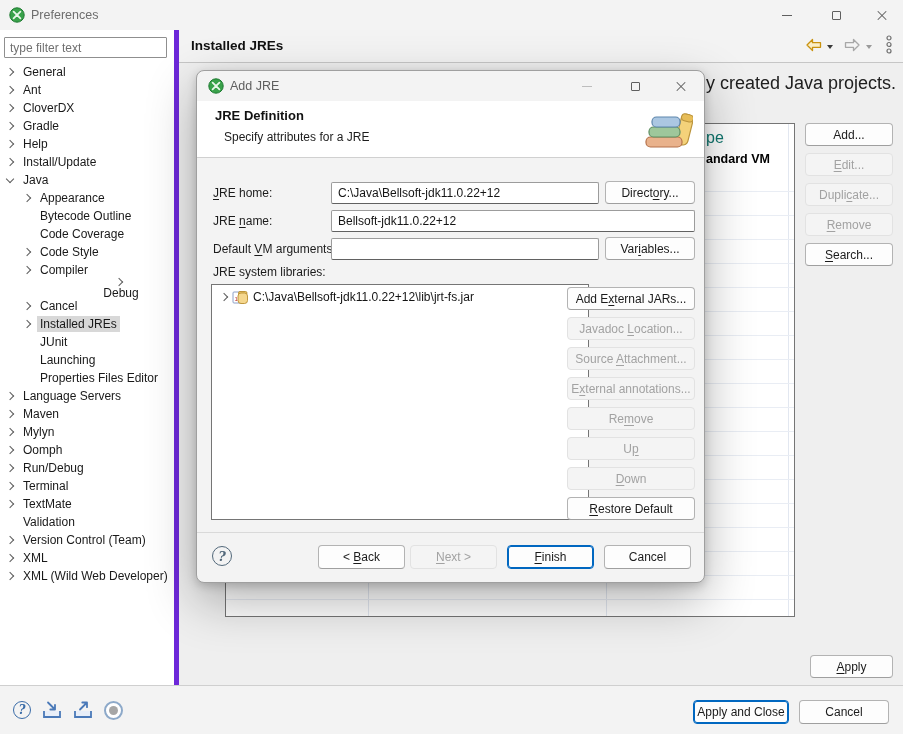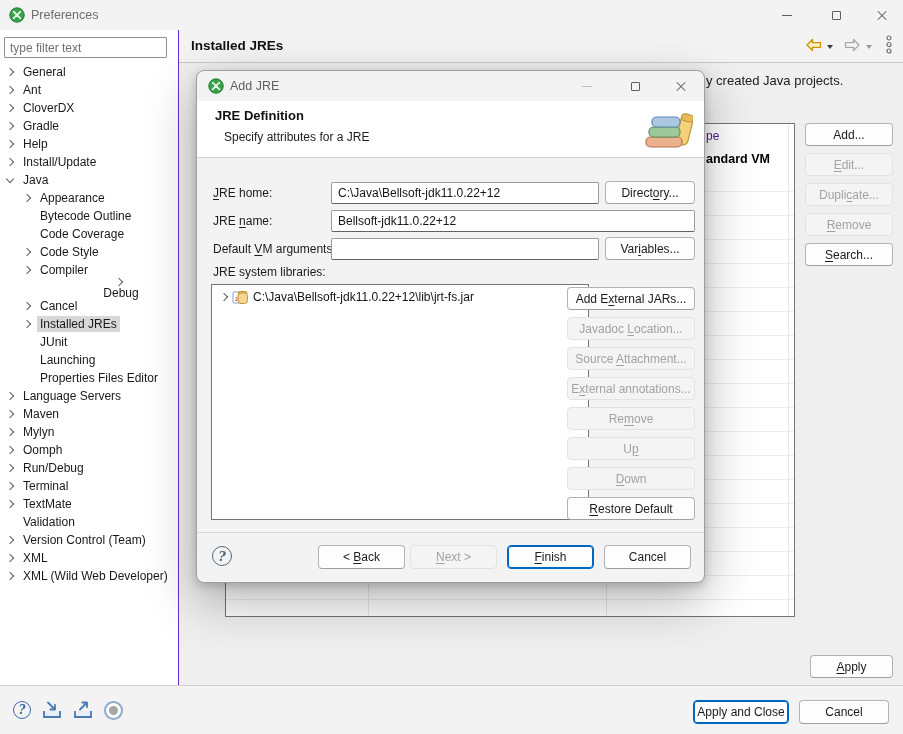--- a/index.html
+++ b/index.html
@@ -16,21 +16,21 @@
   .win-btn{position:absolute;top:0;width:34px;height:30px;display:flex;align-items:center;justify-content:center;}
   .glyph-min{width:10px;height:1px;background:#5f5f5f;}
   .glyph-max{width:9px;height:9px;border:1px solid #5f5f5f;border-radius:1px;}
   .glyph-x{position:relative;width:12px;height:12px;}
   .glyph-x::before,.glyph-x::after{content:"";position:absolute;left:0;top:5.5px;width:12px;height:1px;background:#5f5f5f;}
   .glyph-x::before{transform:rotate(45deg);} .glyph-x::after{transform:rotate(-45deg);}
   .glyph-min.dim{background:#bdbdbd;}
 
   
   .sidebar{position:absolute;left:0;top:30px;width:179px;height:655px;background:#ffffff;
-           border-right:1px solid #6d28d9;}
+           border-right:5px solid #6d28d9;}
   .filter{position:absolute;left:4px;top:7px;width:163px;height:21px;background:#fff;
           border:1px solid #8f8f8f;border-radius:1px;font-family:"Liberation Sans",sans-serif;
           font-size:12px;color:#1b1b1b;padding:0 5px;}
   .filter::placeholder{color:#707070;}
   .tree{position:absolute;left:0;top:33px;width:212px;}
   .tree-item{display:flex;align-items:center;height:18px;padding-left:5px;white-space:nowrap;}
   .chev{width:6px;height:6px;border:solid #5c5c5c;border-width:0 1.2px 1.2px 0;
         margin:0 7px 0 2px;flex:none;}
   .chev-right{transform:rotate(-45deg);}
   .chev-down{transform:rotate(45deg);margin-top:-2px;}
@@ -42,27 +42,27 @@
   .content-header{position:absolute;left:179px;top:30px;width:724px;height:33px;background:#f3f3f3;
                   border-bottom:1px solid #c6c6c6;}
   .page-title{position:absolute;left:12px;top:8px;font-size:13.5px;font-weight:bold;color:#111;}
   .nav{position:absolute;right:10px;top:6px;display:flex;align-items:center;gap:5px;height:20px;}
   .caret{width:0;height:0;border-left:3.5px solid transparent;border-right:3.5px solid transparent;
          border-top:4px solid #3a3a3a;margin-top:2px;}
   .caret.dim{border-top-color:#9a9a9a;}
 
   
   .content{position:absolute;left:179px;top:63px;width:724px;height:622px;background:#efefef;}
-  .desc-frag{position:absolute;left:527px;top:10px;font-size:13px;color:#202020;}
+  .desc-frag{position:absolute;left:527px;top:10px;font-size:18px;color:#202020;}
   .jre-table{position:absolute;left:46px;top:60px;width:570px;height:494px;background:#fff;
              border:1px solid #757575;}
   .jre-table .colline{position:absolute;top:0;bottom:0;width:1px;background:#e2e7f0;}
   .jre-table .rowlines{position:absolute;left:0;right:0;top:44px;bottom:0;
       background:repeating-linear-gradient(to bottom,transparent 0 23px,#e9edf4 23px 24px);}
-  .tbl-head-frag{position:absolute;left:480px;top:5px;font-size:12px;color:#4c1d95;}
+  .tbl-head-frag{position:absolute;left:480px;top:5px;font-size:16px;color:#0f766e;}
   .tbl-row-frag{position:absolute;left:480px;top:28px;font-size:12.5px;font-weight:bold;color:#000;}
   .side-btns{position:absolute;left:626px;top:60px;width:88px;display:flex;flex-direction:column;gap:7px;}
   .apply-btn{position:absolute;left:631px;top:592px;width:83px;height:23px;}
 
   
   .btn{background:#fdfdfd;border:1px solid #b3b3b3;border-bottom-color:#9f9f9f;border-radius:4px;
        height:23px;display:flex;align-items:center;justify-content:center;
        font-family:"Liberation Sans",sans-serif;font-size:12px;color:#1b1b1b;white-space:nowrap;}
   .btn.disabled{background:#f4f4f4;border-color:#e2e2e2;color:#a2a2a2;}
   .btn.default-btn{border:1px solid #0067c0;box-shadow:inset 0 0 0 1px #0067c0;}

